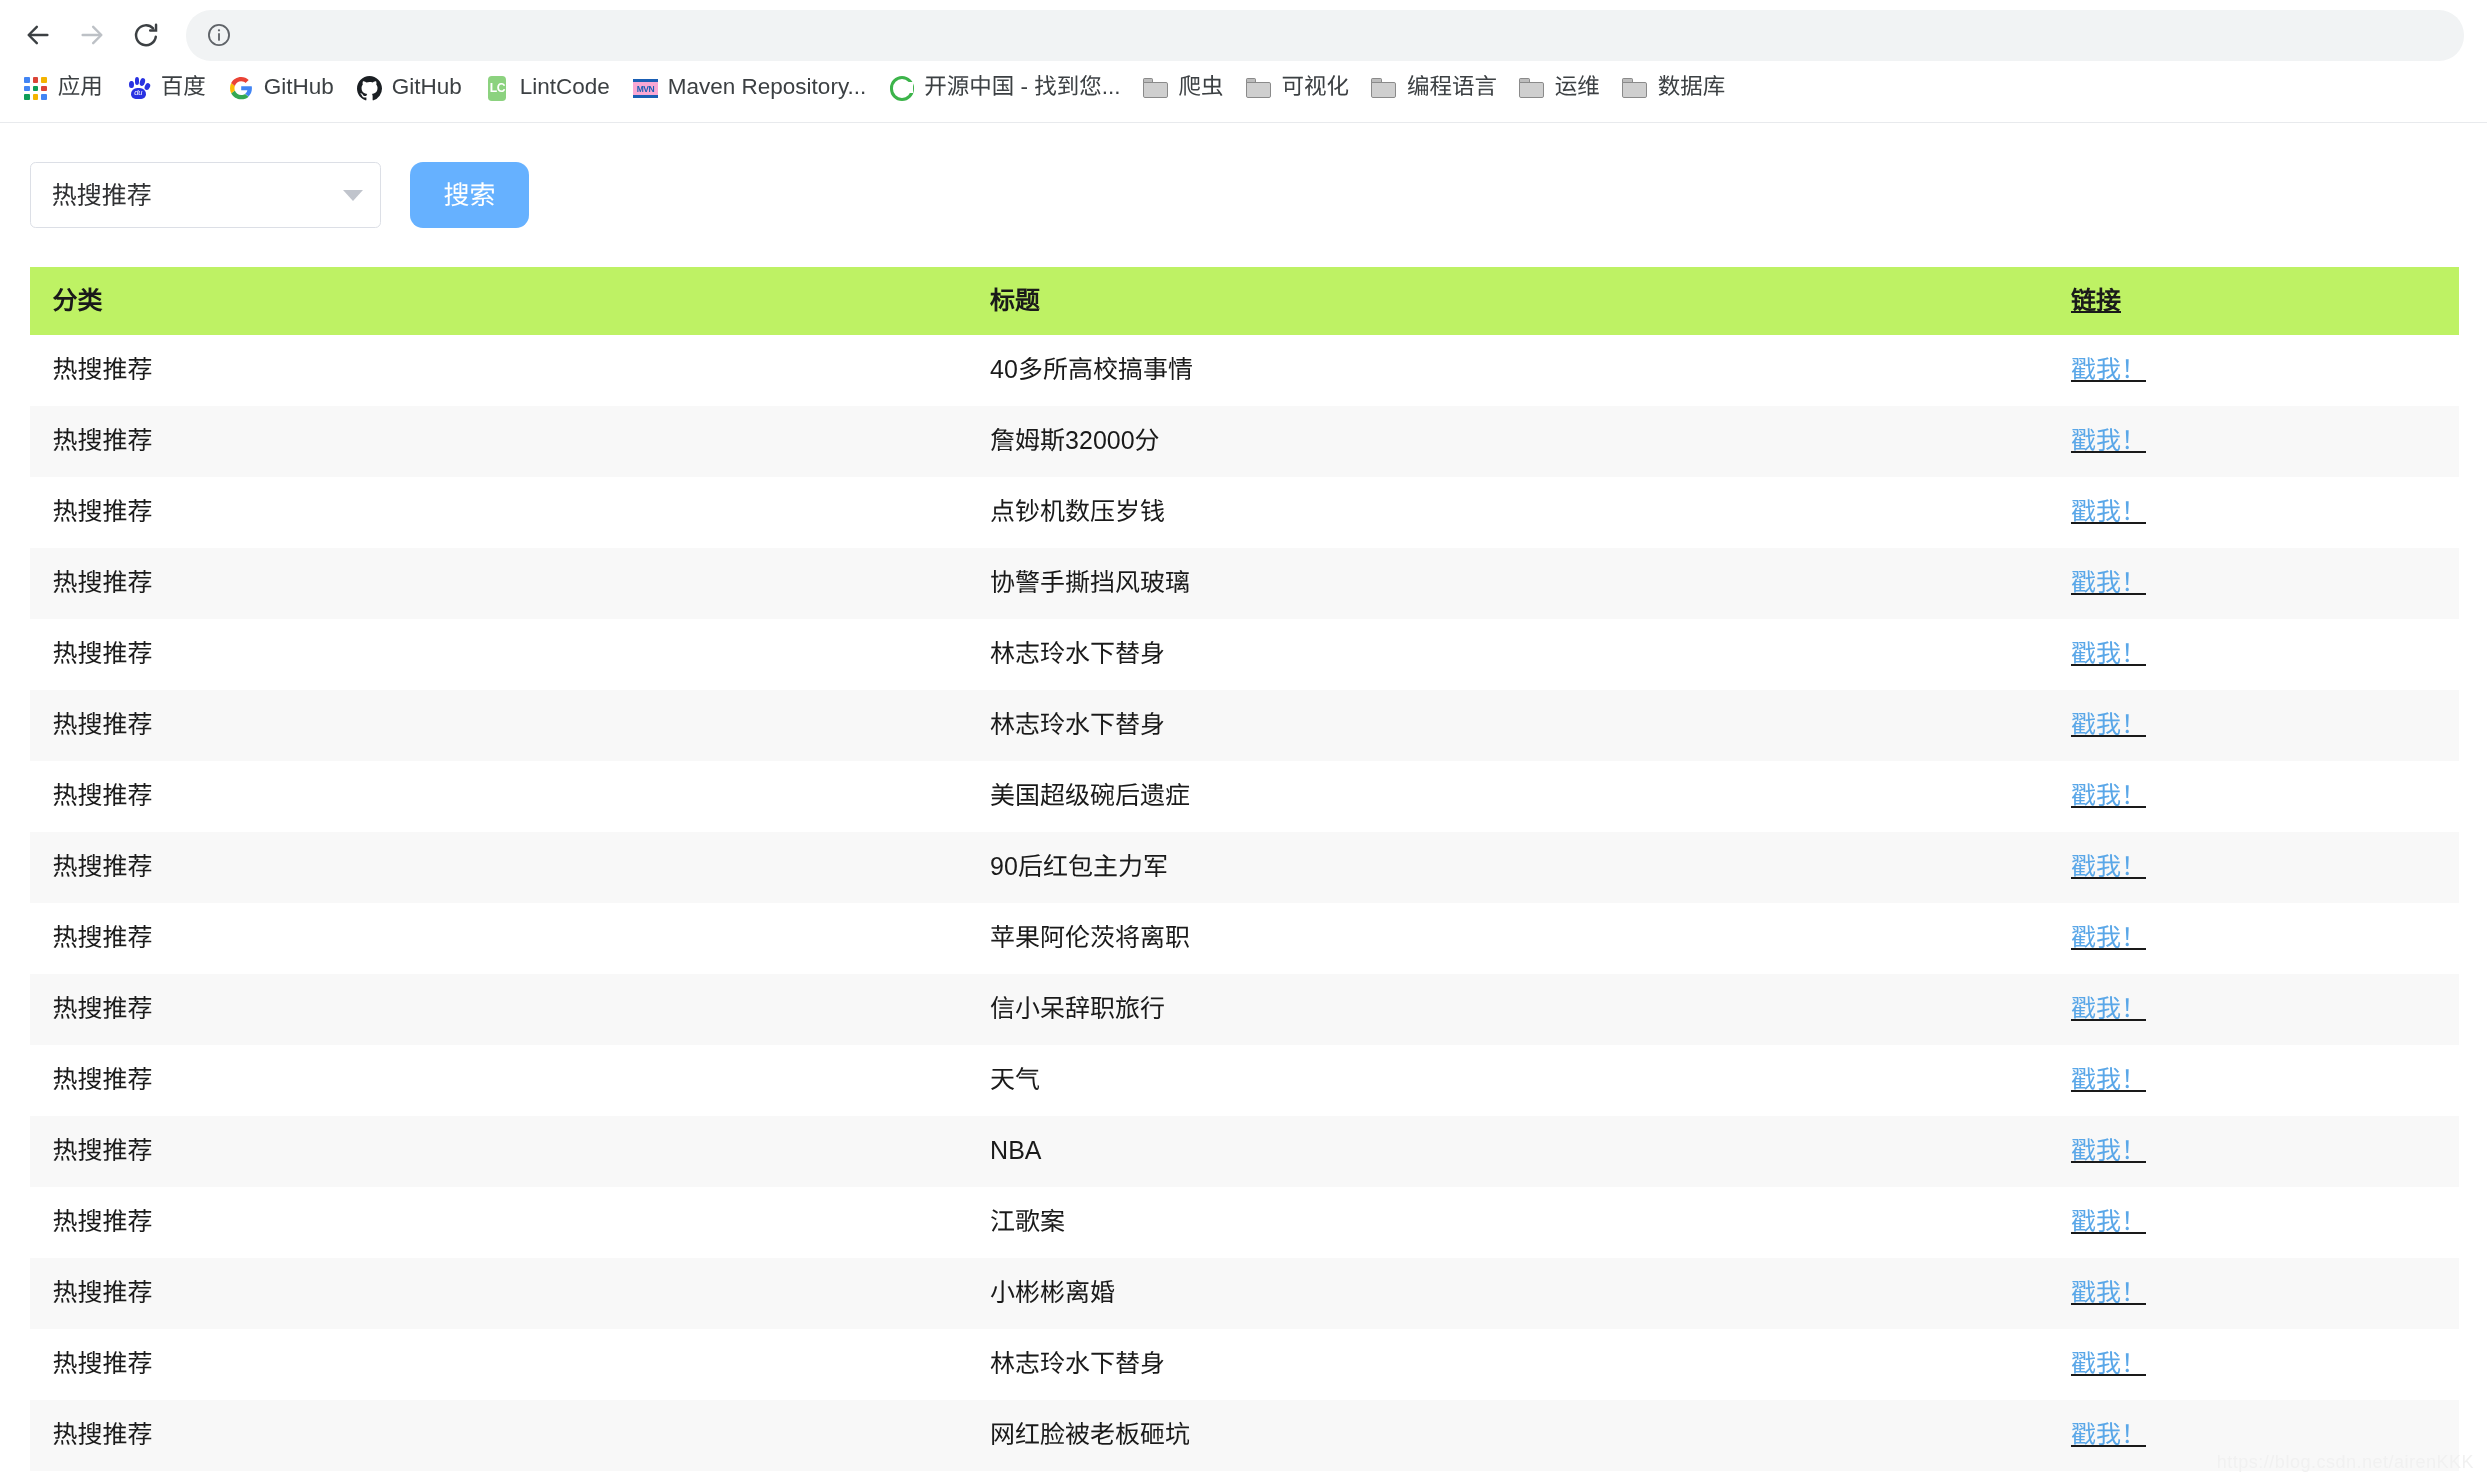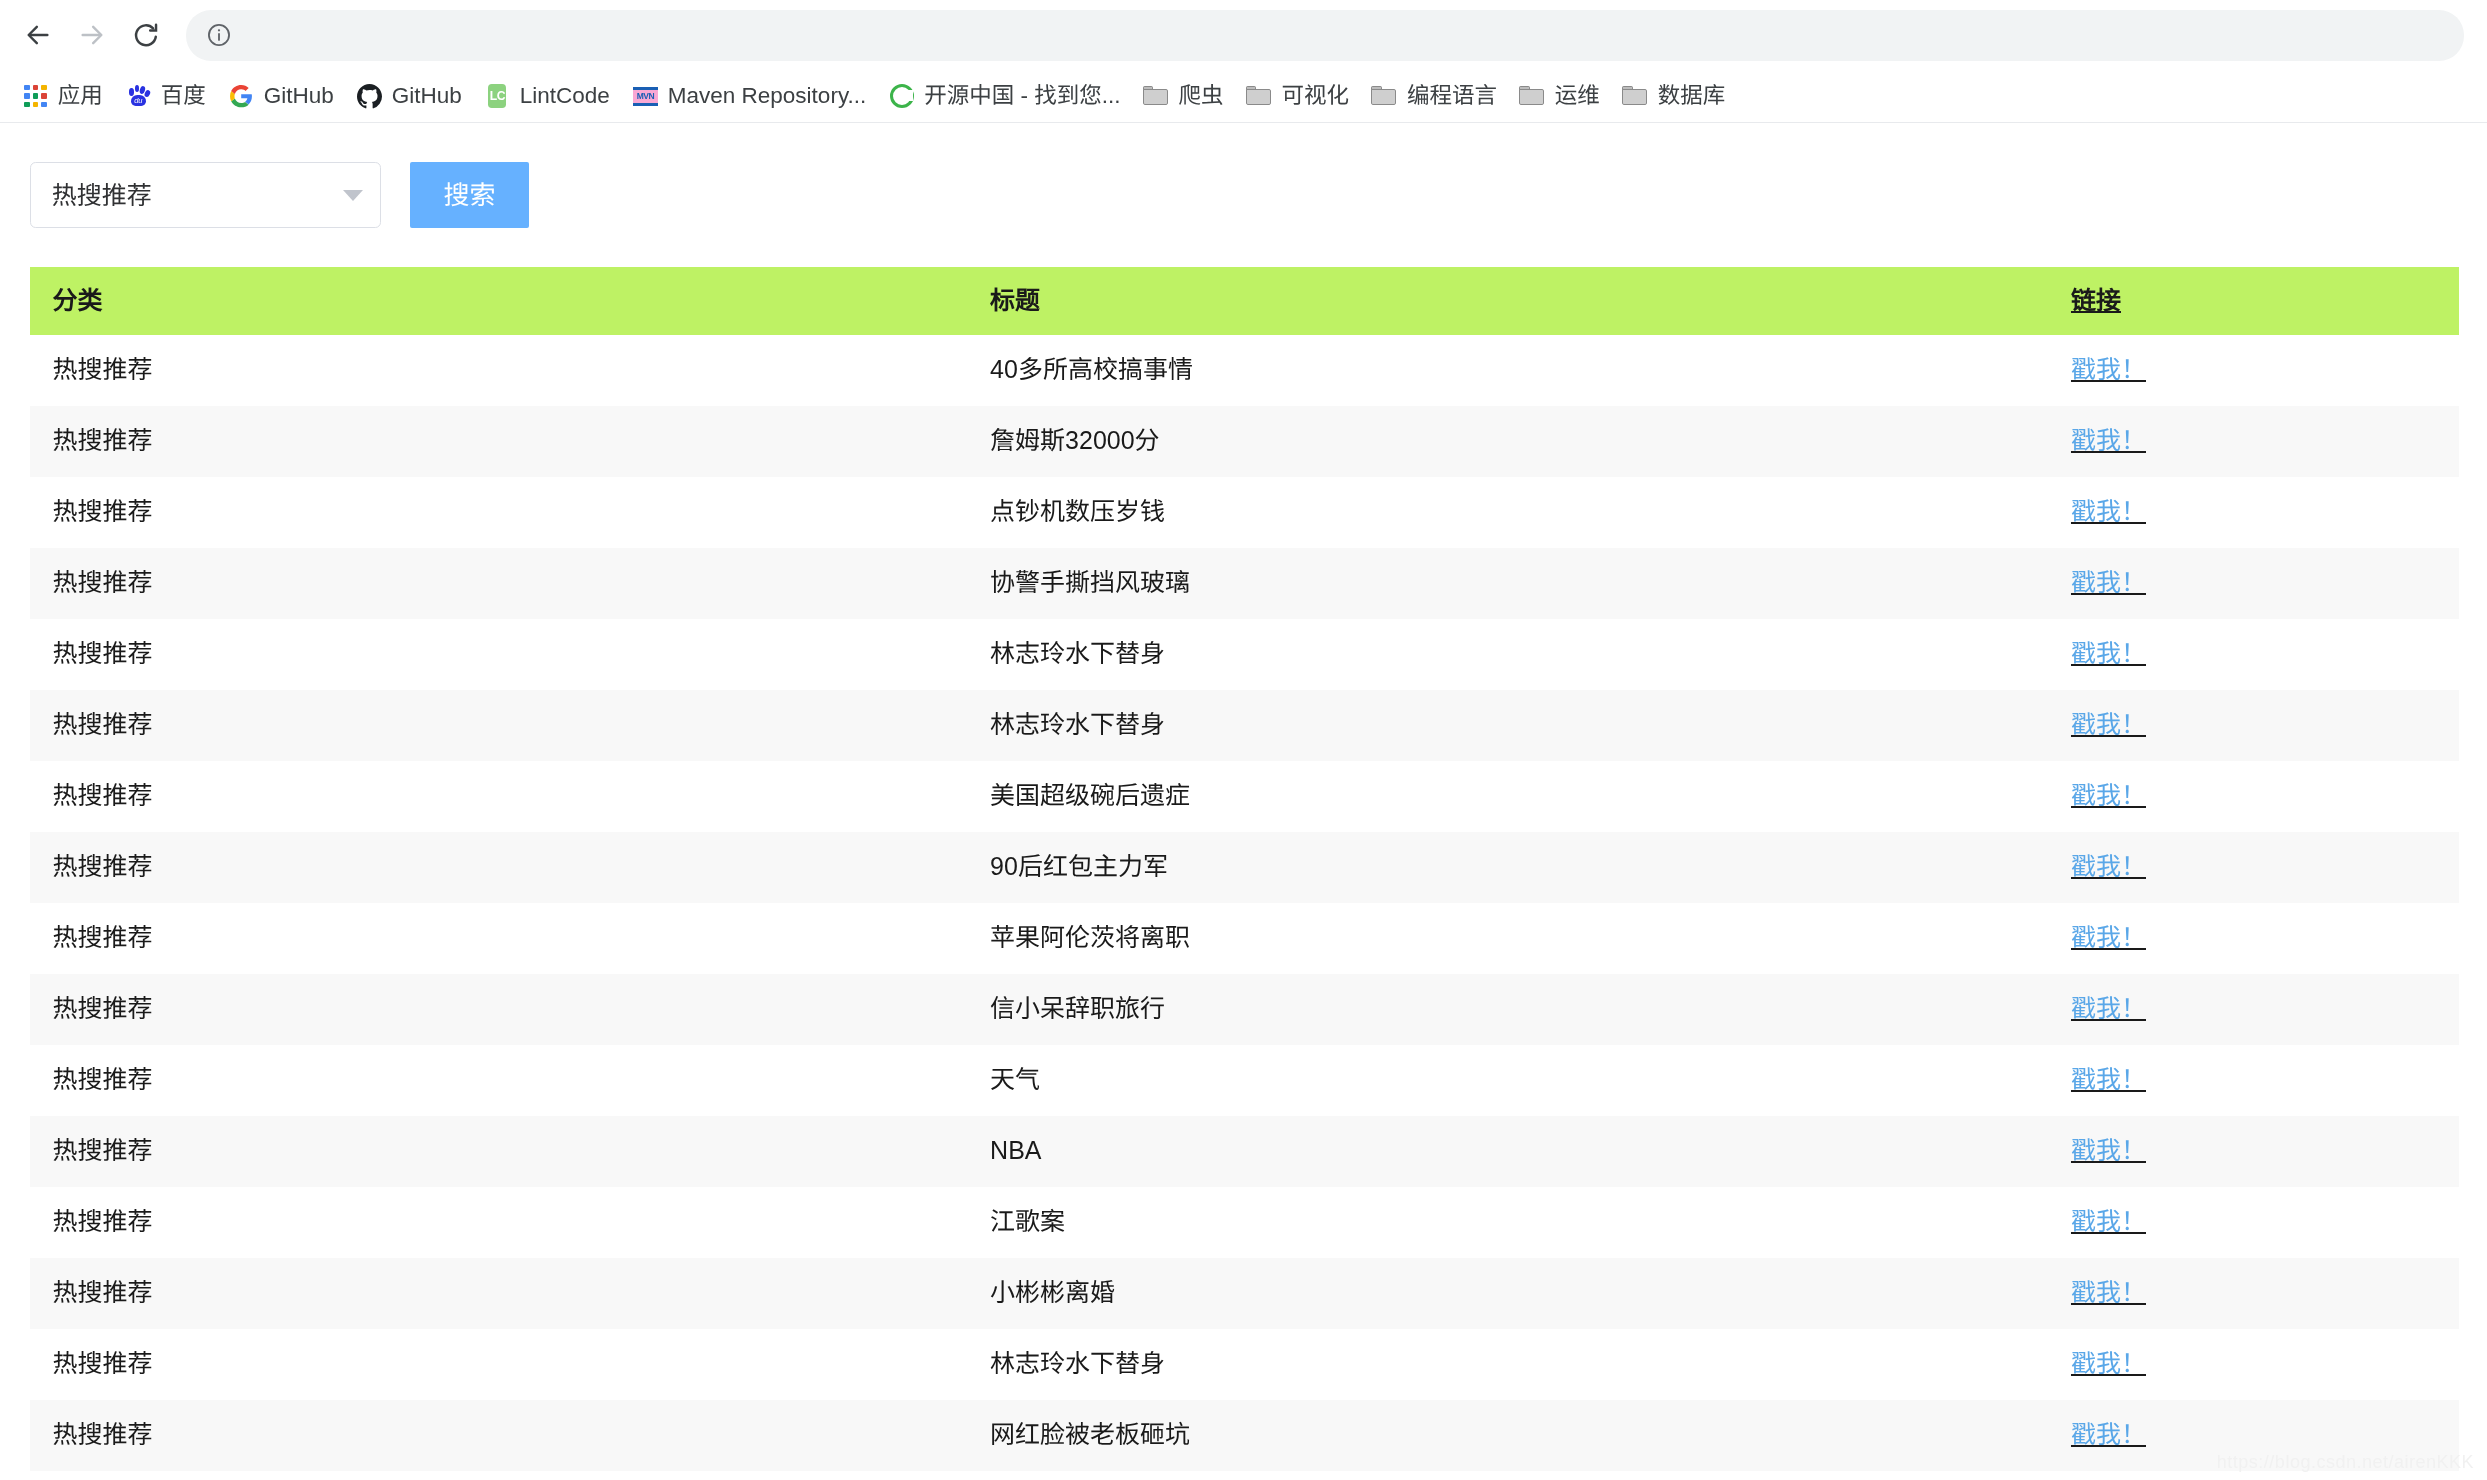--- a/index.html
+++ b/index.html
@@ -79,21 +79,21 @@
     display: flex;
     align-items: center;
     padding: 0 13px;
     box-sizing: border-box;
     background: #ffffff;
     border-bottom: 0.9px solid #e8eaed;
     overflow: hidden;
   }
   .bookmark {
     display: flex;
-    align-items: center;
+    align-items: flex-start;
     height: 41px;
     padding: 0 9.4px;
     margin-right: 3.8px;
     border-radius: 5.6px;
     flex: 0 0 auto;
     white-space: nowrap;
   }
   .bookmark .bm-icon {
     width: 26px;
     height: 26px;
@@ -228,21 +228,21 @@
     border-left: 10.3px solid transparent;
     border-right: 10.3px solid transparent;
     border-top: 11.3px solid #c0c4cc;
     flex: 0 0 auto;
   }
   .search-btn {
     margin-left: 29px;
     background: #66b1ff;
     color: #ffffff;
     border: none;
-    border-radius: 2px;
+    border-radius: 13px;
     width: 119px;
     height: 66px;
     font-size: 26px;
     font-family: "Liberation Sans", "DejaVu Sans", sans-serif;
     cursor: pointer;
     line-height: 1;
   }
 
   .table-wrap {
     margin: 39px 28px 0 30px;

